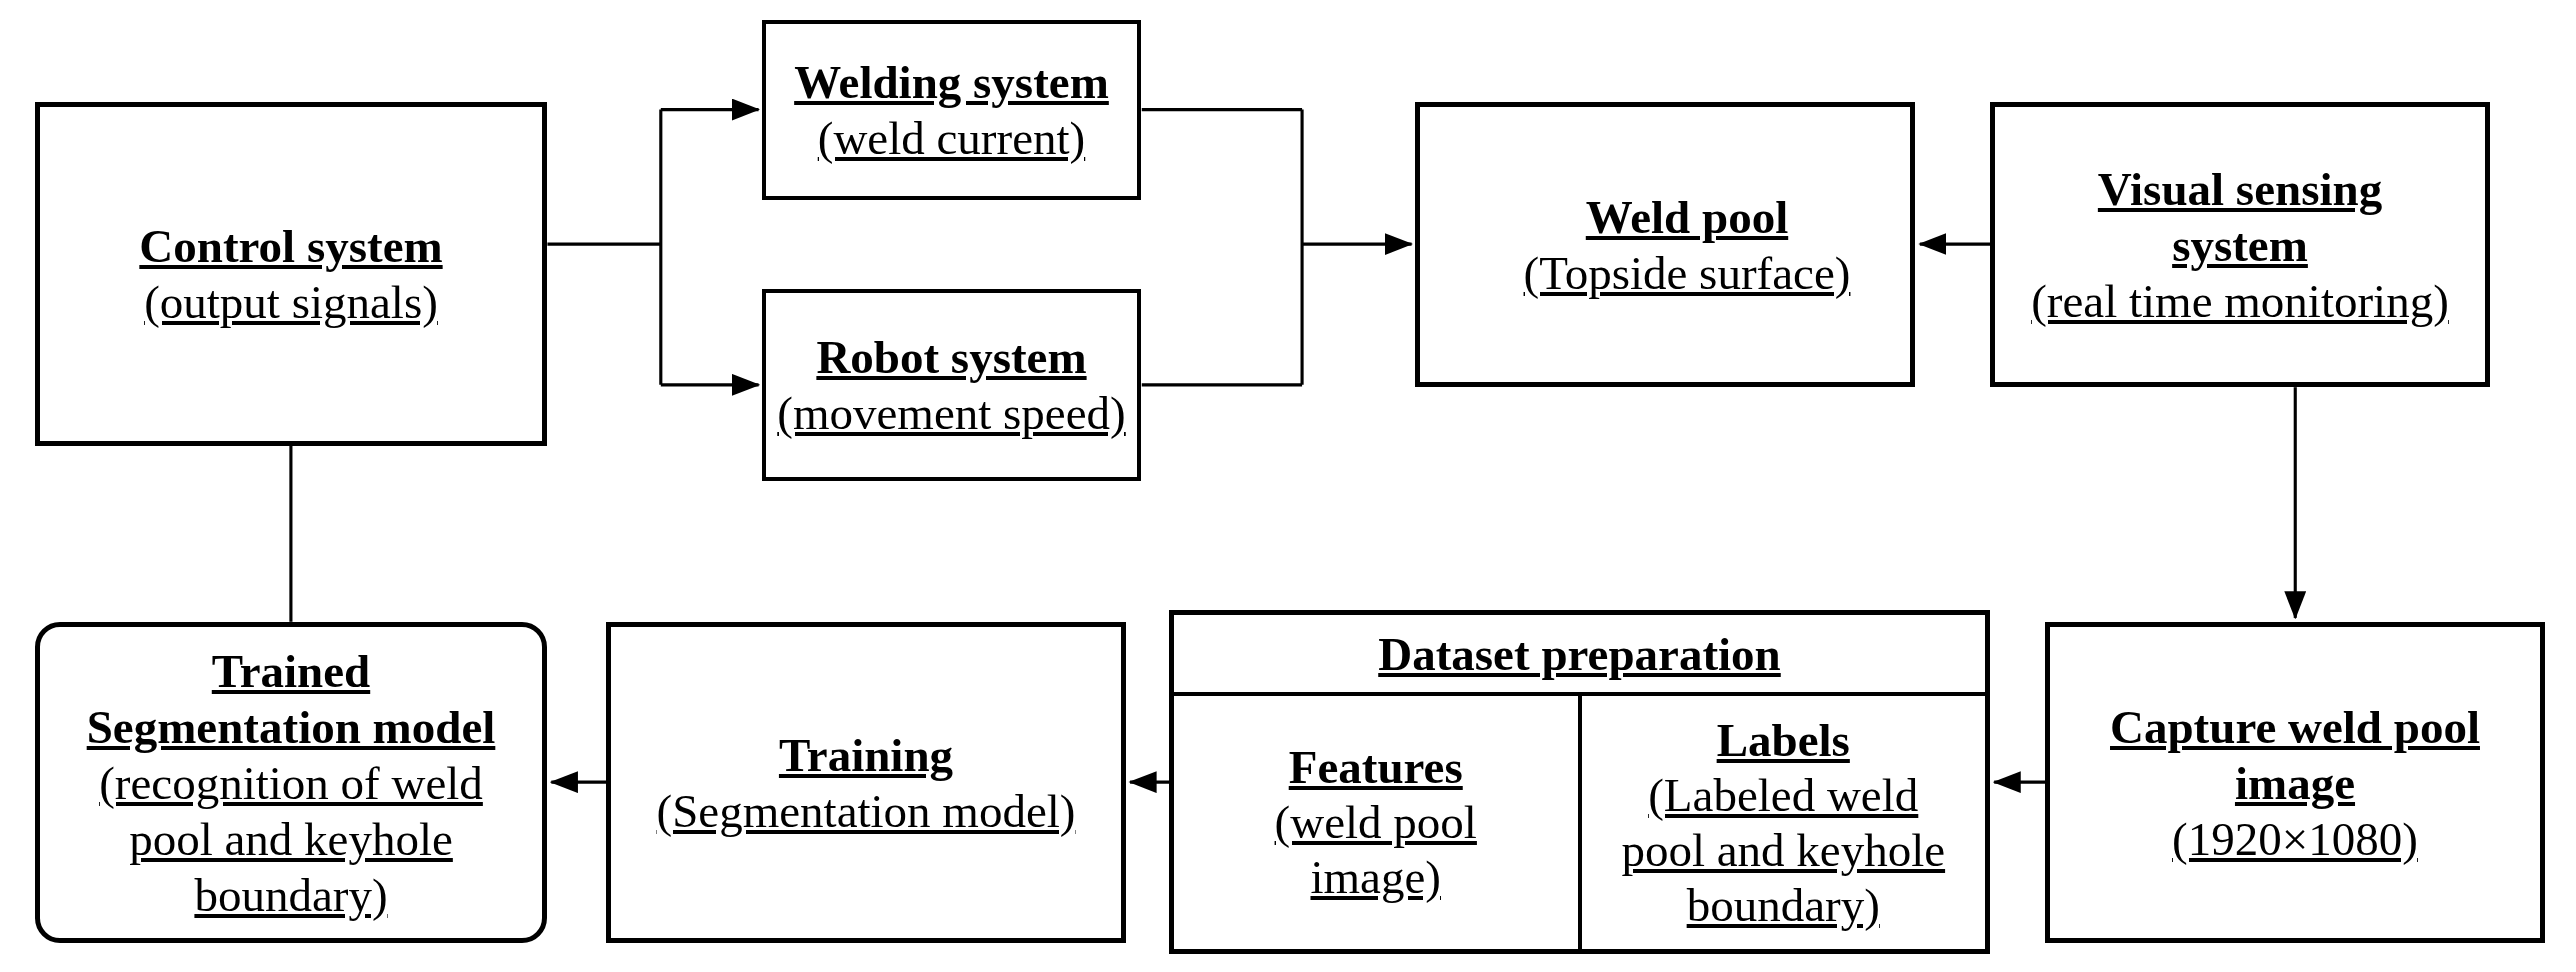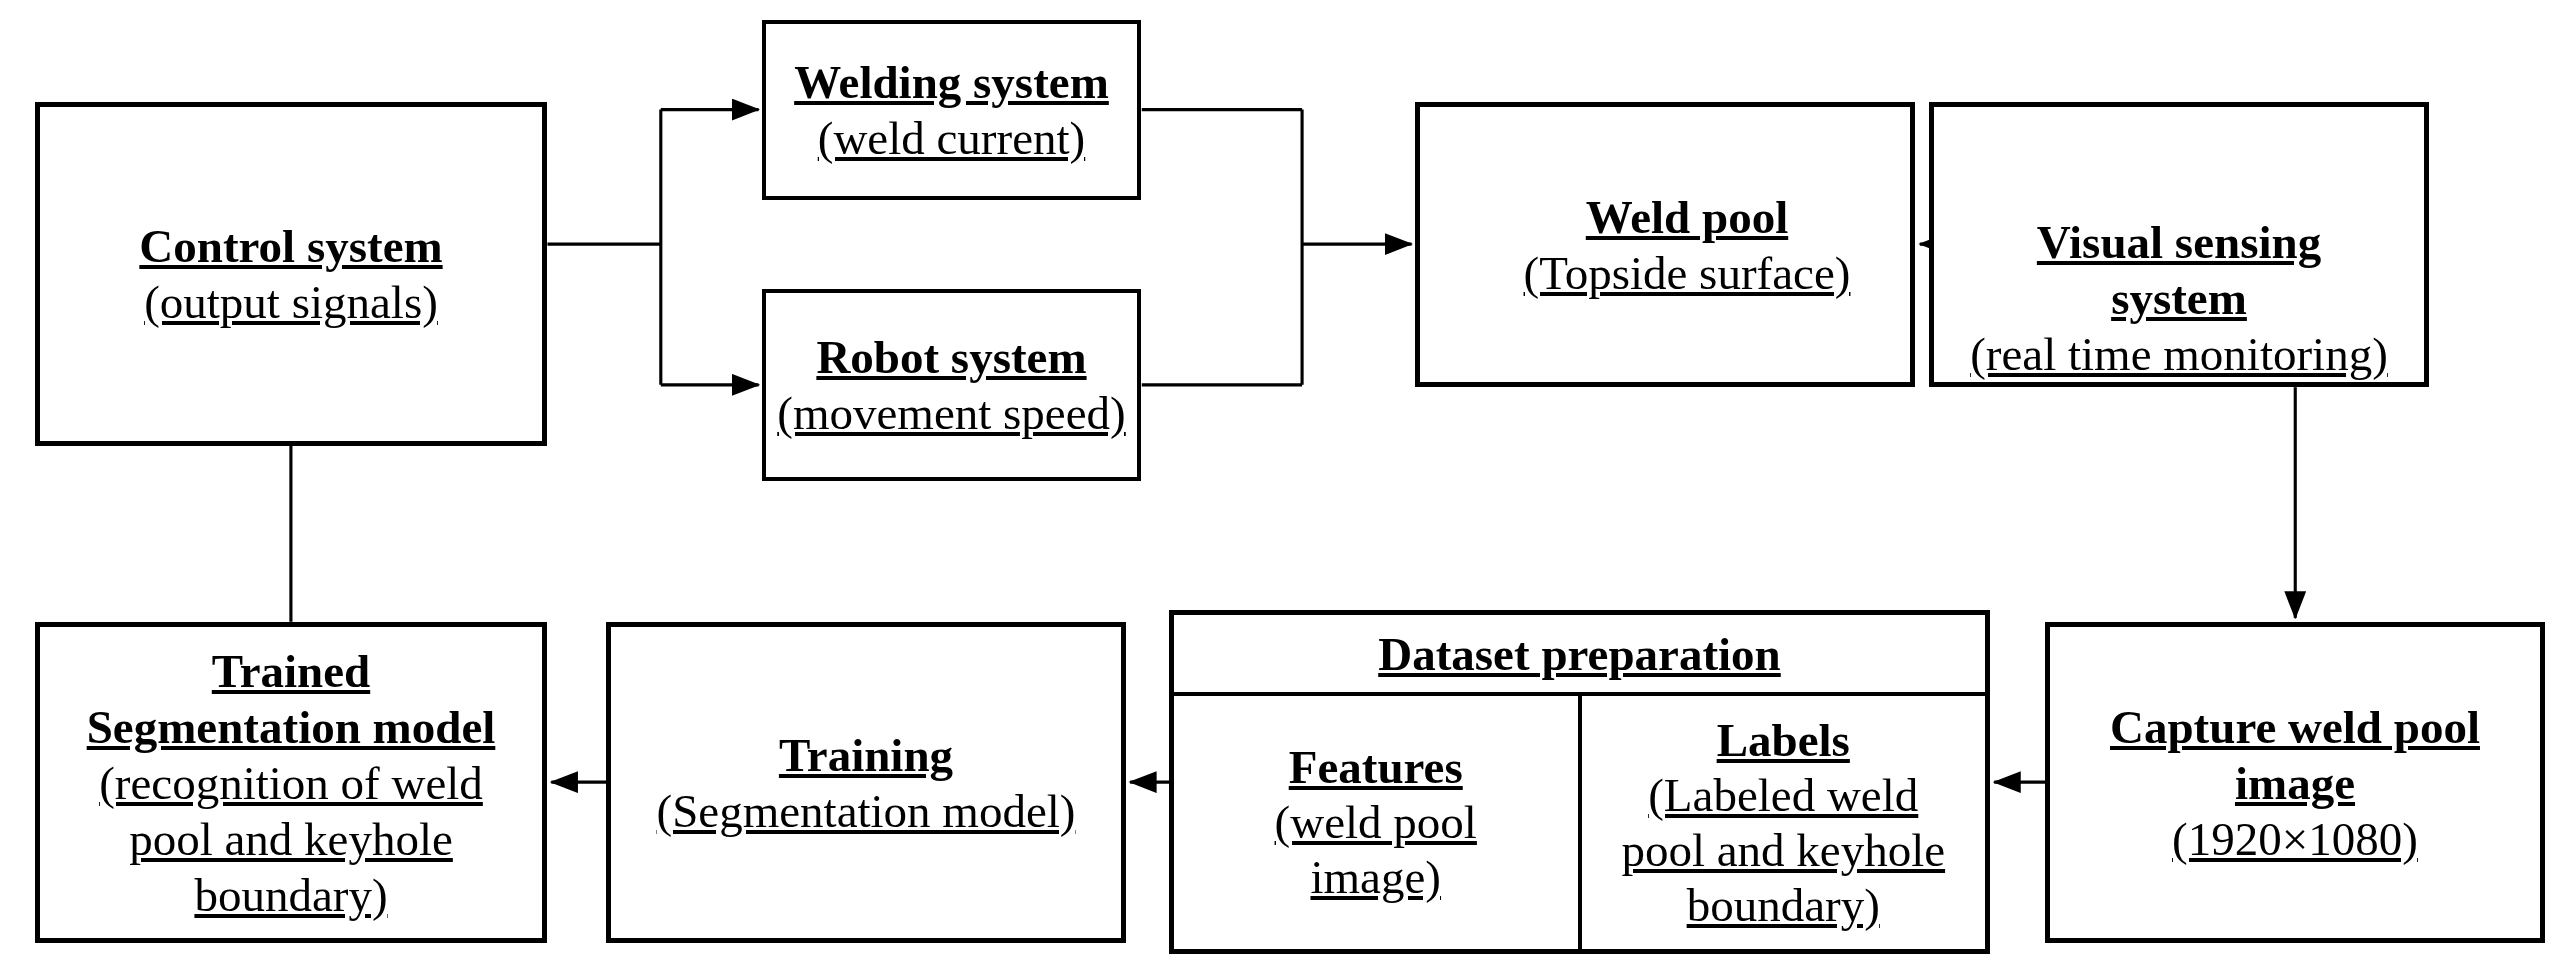--- a/index.html
+++ b/index.html
@@ -39,24 +39,24 @@
     text-decoration: underline;
   }
   .box.thin { border-width: 4.7px; }
   .t-bold { font-weight: bold; white-space: nowrap; }
   .t-reg  { font-weight: normal; white-space: nowrap; }
   
   #box-control  { left: 35px;  top: 102px; width: 512px; height: 344px; }
   #box-welding  { left: 762px; top: 19.6px;  width: 379px; height: 180px; }
   #box-robot    { left: 762px; top: 289px; width: 379px; height: 192px; }
   #box-weldpool { left: 1415px;top: 102px; width: 500px; height: 285px; padding-left: 44px; }
-  #box-visual   { left: 1929px;top: 102px; width: 500px; height: 285px; justify-content: flex-end; }
+  #box-visual   { left: 1990px;top: 102px; width: 500px; height: 285px; }
   #box-capture  { left: 2045px;top: 622px; width: 500px; height: 321px; }
   #box-training { left: 606px; top: 622px; width: 520px; height: 321px; }
-  #box-trained  { left: 35px;  top: 622px; width: 512px; height: 321px; }
+  #box-trained  { left: 35px;  top: 622px; width: 512px; height: 321px; border-radius: 25px; }
   
   #box-dataset {
     left: 1169px; top: 610px; width: 821px; height: 344px;
     padding: 0; justify-content: flex-start; align-items: stretch;
   }
   .ds-header {
     flex: 0 0 77px;
     border-bottom: 4.7px solid #000000;
     display: flex; align-items: center; justify-content: center;
   }

